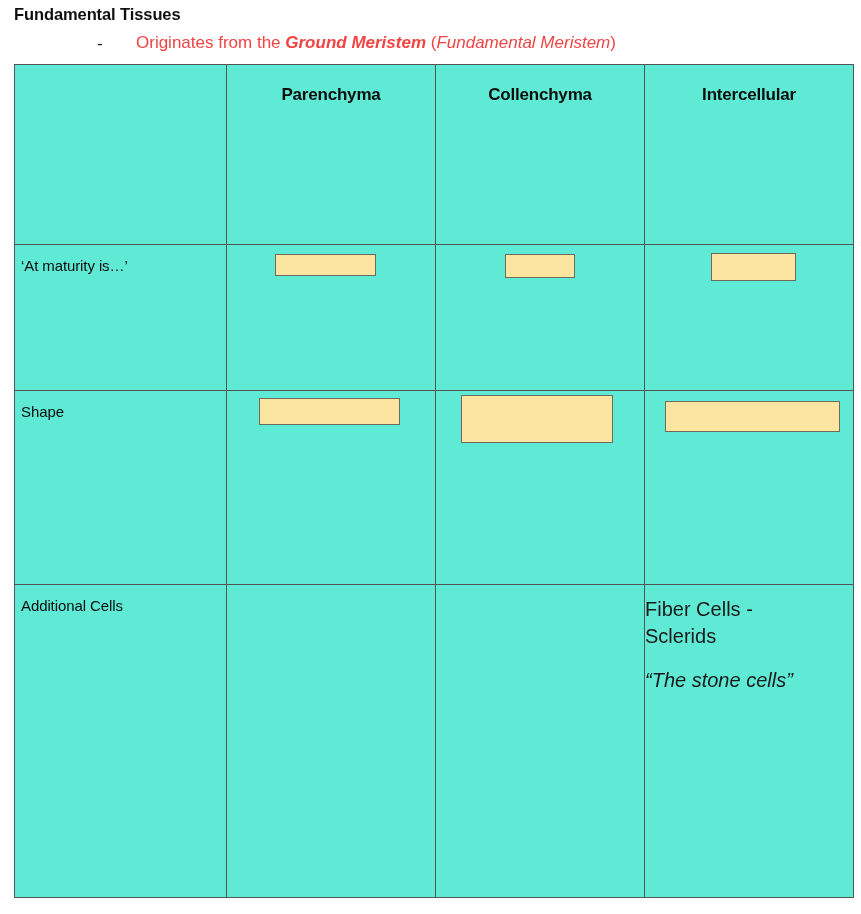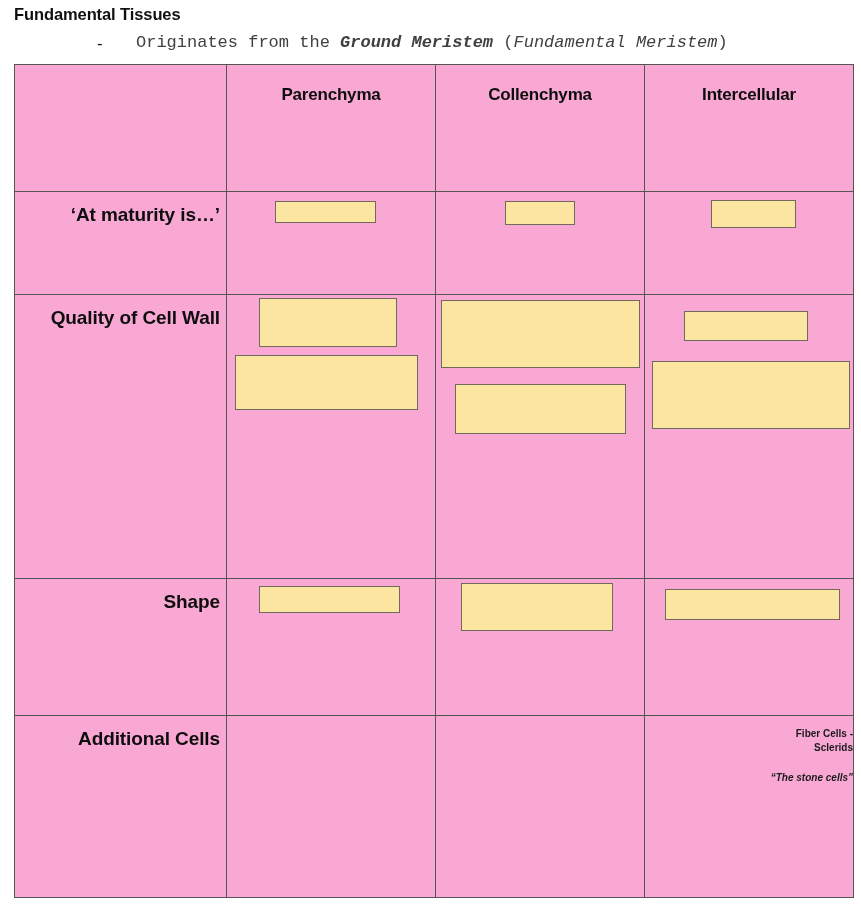--- a/index.html
+++ b/index.html
@@ -38,23 +38,22 @@
     left: 97px;
     top: 34px;
     font-size: 17px;
     color: #1a1a1a;
   }
   #bullet-text {
     position: absolute;
     left: 136px;
     top: 33px;
     font-size: 17px;
-    color: #404040;
+    color: #ef4444;
     white-space: nowrap;
-    font-family: Liberation Mono, monospace;
   }
   #bullet-text .b-bold-italic {
     font-weight: bold;
     font-style: italic;
   }
   #bullet-text .b-italic {
     font-style: italic;
   }
 
   
@@ -66,40 +65,40 @@
     height: 834px;
     border-collapse: collapse;
     table-layout: fixed;
   }
   #tissue-table td, #tissue-table th {
     border: 1.6px solid #555555;
     padding: 0;
     margin: 0;
     vertical-align: top;
     position: relative;
-    background: #f9a8d4;
+    background: #5eead4;
   }
   .col-label { width: 212px; }
   .col-data  { width: 209px; }
 
   .hdr-cell {
     text-align: center;
     font-size: 17px;
     font-weight: bold;
     color: #0d0d0d;
     letter-spacing: -0.2px;
   }
   .hdr-cell .hdr-inner {
     padding-top: 20px;
   }
 
   .rowlabel {
-    text-align: right;
-    font-size: 19px;
-    font-weight: bold;
+    text-align: left;
+    font-size: 15px;
+    font-weight: normal;
     color: #0d0d0d;
     letter-spacing: -0.1px;
     line-height: 1.28;
   }
   .rowlabel .rl-inner {
     padding-top: 11px;
     padding-left: 6px;
     padding-right: 6px;
   }
 
@@ -114,26 +113,25 @@
     border: 1.6px solid #6f6a5d;
     box-sizing: border-box;
   }
   .rbox.red {
     background: #FA7A7A;
     border-color: #6a5a5a;
   }
 
   
   .addinfo {
-    text-align: right;
-    font-size: 10px;
+    text-align: left;
+    font-size: 20px;
     color: #1a1a1a;
     line-height: 1.34;
     padding-top: 11px;
-    font-weight: bold;
   }
   .addinfo .quoted {
     font-style: italic;
     margin-top: 17px;
   }
 </style>
 </head>
 <body>
 
 <div id="heading-block">
@@ -181,43 +179,20 @@
           </div>
       </td>
       <td class="datacell">
         <div class="cellbox">
             <div class="rbox" style="left: 66px; top: 8px; width: 85px; height: 28px;"></div>
           </div>
       </td>
     </tr>
 
 
-    <tr style="height:141px">
-      <td class="rowlabel">
-        <div class="rl-inner">Quality of Cell Wall</div>
-      </td>
-      <td class="datacell">
-        <div class="cellbox">
-            <div class="rbox" style="left: 32px; top: 3px; width: 138px; height: 49px;"></div>
-            <div class="rbox" style="left: 8px; top: 60px; width: 183px; height: 55px;"></div>
-          </div>
-      </td>
-      <td class="datacell">
-        <div class="cellbox">
-            <div class="rbox" style="left: 5px; top: 5px; width: 199px; height: 68px;"></div>
-            <div class="rbox" style="left: 19px; top: 89px; width: 171px; height: 50px;"></div>
-          </div>
-      </td>
-      <td class="datacell">
-        <div class="cellbox">
-            <div class="rbox" style="left: 39px; top: 16px; width: 124px; height: 30px;"></div>
-            <div class="rbox" style="left: 7px; top: 66px; width: 198px; height: 68px;"></div>
-          </div>
-      </td>
-    </tr>
 
     <tr style="height:68px">
       <td class="rowlabel">
         <div class="rl-inner">Shape</div>
       </td>
       <td class="datacell">
         <div class="cellbox">
             <div class="rbox" style="left: 32px; top: 7px; width: 141px; height: 27px;"></div>
           </div>
       </td>

